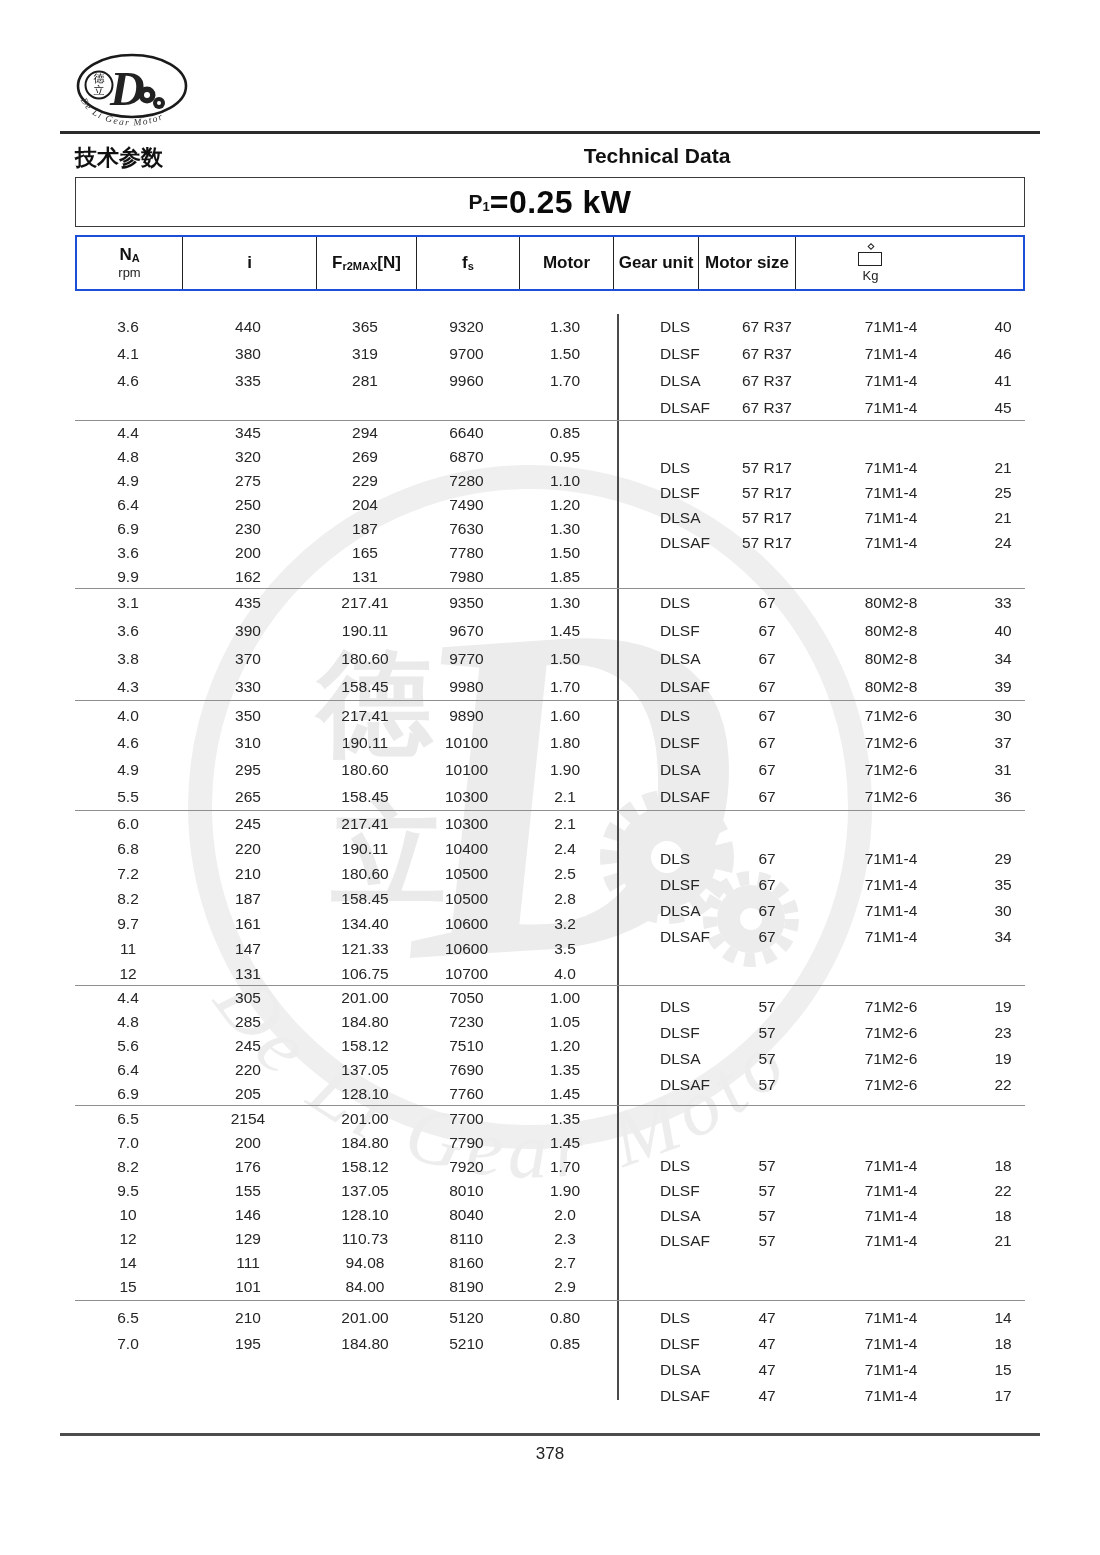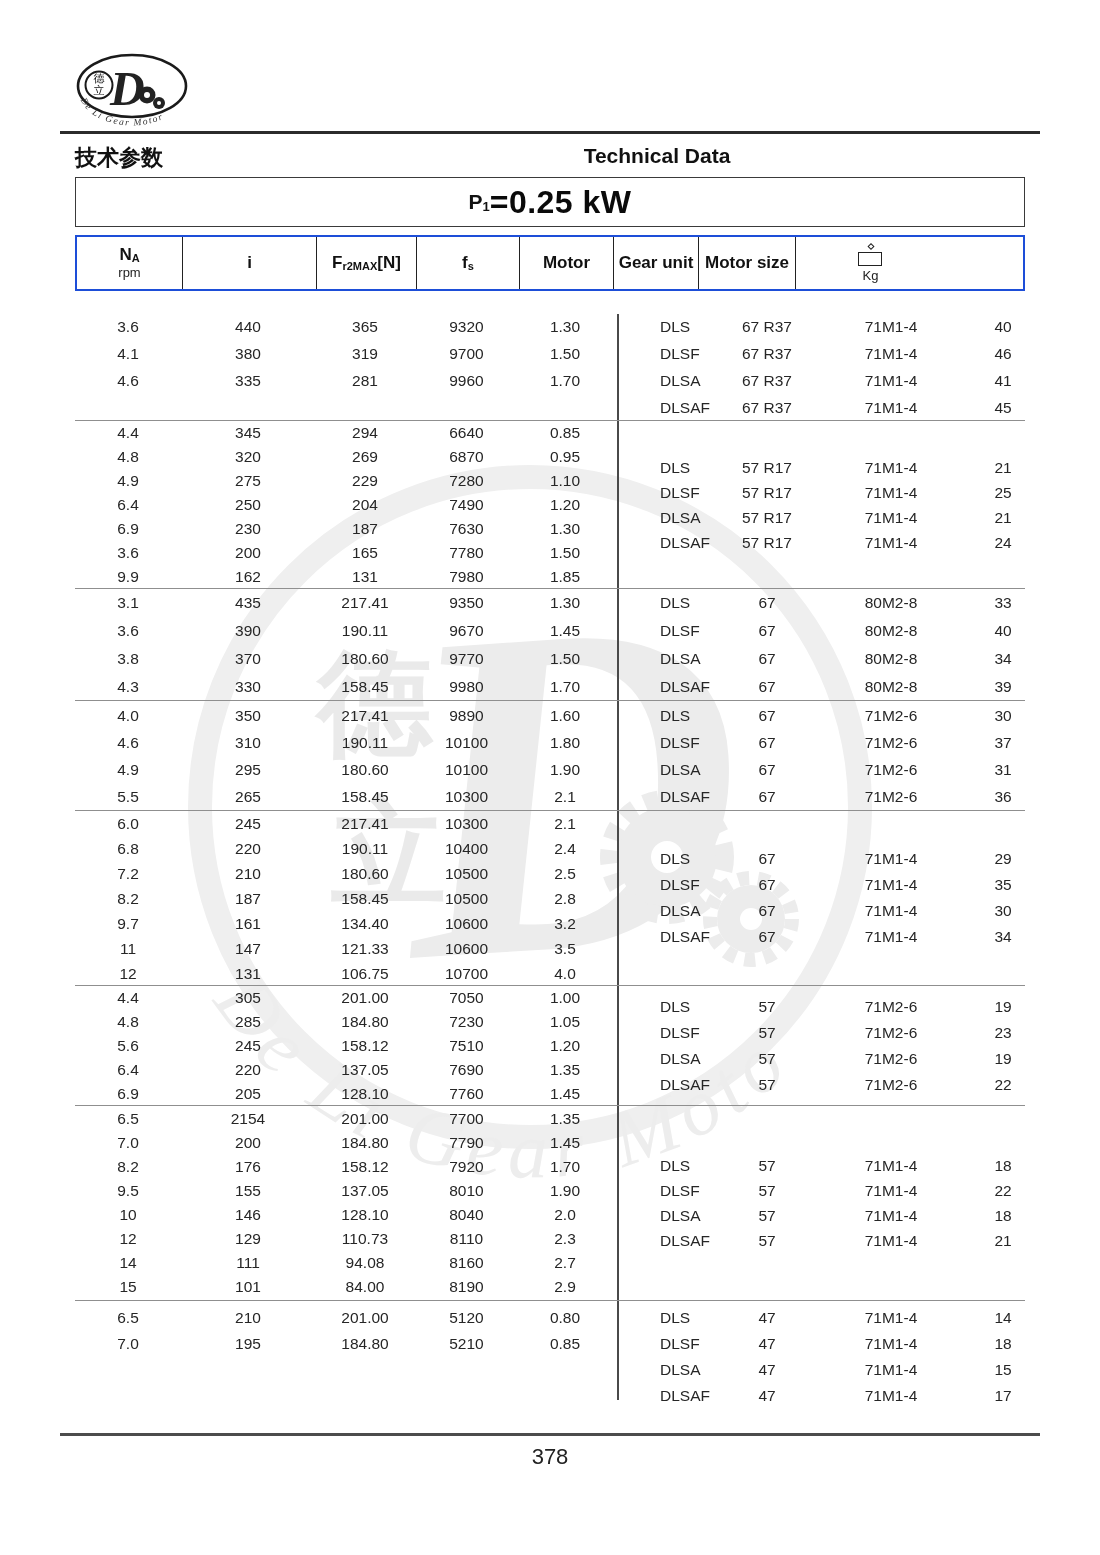--- a/index.html
+++ b/index.html
@@ -48,21 +48,21 @@
   .g2{height:168px;} .g2 .lrow{height:24px;line-height:24px;} .g2 .rrow{height:25px;line-height:25px;}
   .g3{height:112px;} .g3 .lrow,.g3 .rrow{height:28px;line-height:28px;}
   .g4{height:110px;} .g4 .lrow,.g4 .rrow{height:27px;line-height:27px;}
   .g5{height:175px;} .g5 .lrow{height:25px;line-height:25px;} .g5 .rrow{height:26px;line-height:26px;}
   .g6{height:120px;} .g6 .lrow{height:24px;line-height:24px;} .g6 .rrow{height:26px;line-height:26px;}
   .g7{height:195px;} .g7 .lrow{height:24px;line-height:24px;} .g7 .rrow{height:25px;line-height:25px;}
   .g8{height:104px;} .g8 .lrow,.g8 .rrow{height:26px;line-height:26px;}
   .g8 .gleft,.g8 .gright{padding-top:4px;}
   
   .footer-rule{left:60px;top:1433px;width:980px;height:2.5px;background:#4c4c4c;z-index:2;}
-  .page-num{left:0;top:1444px;width:1100px;text-align:center;font-size:22px;color:#222;z-index:2;}
+  .page-num{left:0;top:1444px;width:1100px;text-align:center;font-size:17px;color:#222;z-index:2;}
   
   .watermark{left:135px;top:425px;width:800px;height:800px;z-index:0;pointer-events:none;}
 </style>
 </head>
 <body>
 
 <div class="page">
 
   <svg class="abs watermark" viewBox="0 0 800 800">
     <defs>

